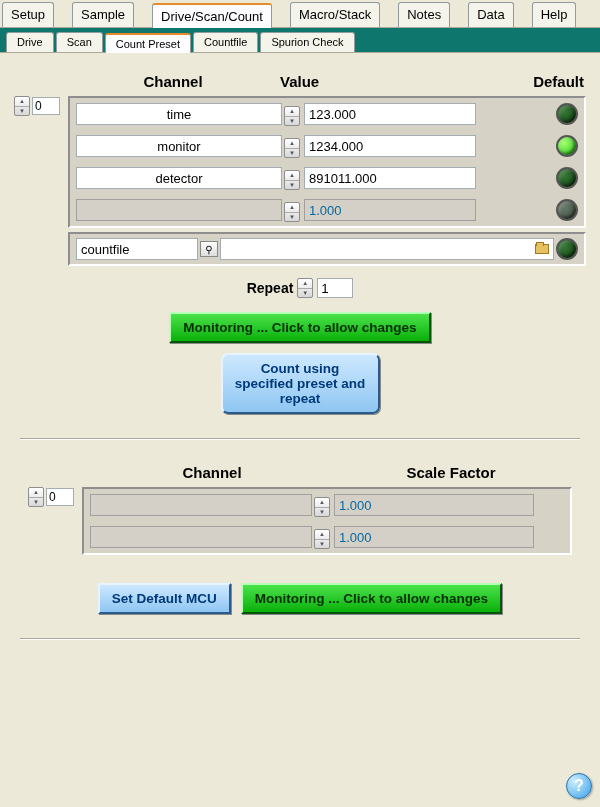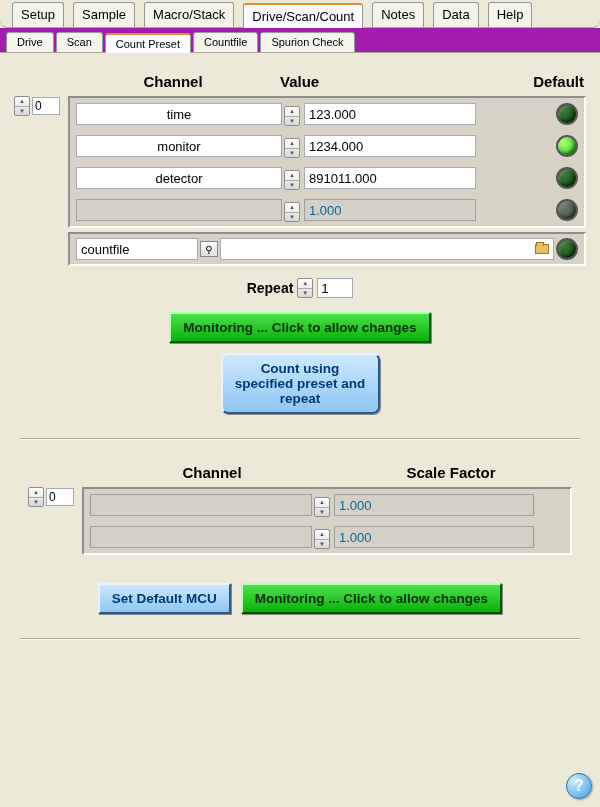--- a/index.html
+++ b/index.html
@@ -7,46 +7,45 @@
   width: 600px;
   height: 807px;
   background: #ece9d8;
   font-family: Tahoma, Arial, sans-serif;
   font-size: 12px;
   color: #000;
   overflow: hidden;
 }
 .main-tabs {
   display: flex;
-  gap: 7px;
+  gap: 16px;
   background: #ece9d8;
-  padding: 2px 2px 0 12px;
+  padding: 2px 2px 0 2px;
   border-bottom: 1px solid #aca899;
-  border-radius: 8px;
 }
 .main-tab {
   border: 1px solid #919b9c;
   border-bottom: none;
   border-radius: 3px 3px 0 0;
   background: #f5f4ea;
   padding: 4px 8px;
   font-size: 13px;
   margin-right: 2px;
   cursor: pointer;
 }
 .main-tab.active {
   background: #fcfcfe;
   position: relative;
   top: 1px;
   border-top: 2px solid #e68b2c;
 }
 .sub-tabs {
   display: flex;
   padding: 4px 6px 0 6px;
-  background: #a21caf;
+  background: #0f766e;
   border-bottom: 1px solid #aca899;
 }
 .sub-tab {
   border: 1px solid #919b9c;
   border-bottom: none;
   border-radius: 3px 3px 0 0;
   background: #f5f4ea;
   padding: 3px 10px;
   font-size: 11px;
   margin-right: 2px;
@@ -222,22 +221,22 @@
   box-shadow: 1px 1px 2px rgba(0,0,0,.3);
 }
 .section2 { padding: 0 14px; }
 </style>
 </head>
 <body>
 
 <div class="main-tabs">
   <div class="main-tab">Setup</div>
   <div class="main-tab">Sample</div>
+  <div class="main-tab active">Drive/Scan/Count</div>
   <div class="main-tab">Macro/Stack</div>
-  <div class="main-tab active">Drive/Scan/Count</div>
   <div class="main-tab">Notes</div>
   <div class="main-tab">Data</div>
   <div class="main-tab">Help</div>
 </div>
 
 <div class="sub-tabs">
   <div class="sub-tab">Drive</div>
   <div class="sub-tab">Scan</div>
   <div class="sub-tab active">Count Preset</div>
   <div class="sub-tab">Countfile</div>

